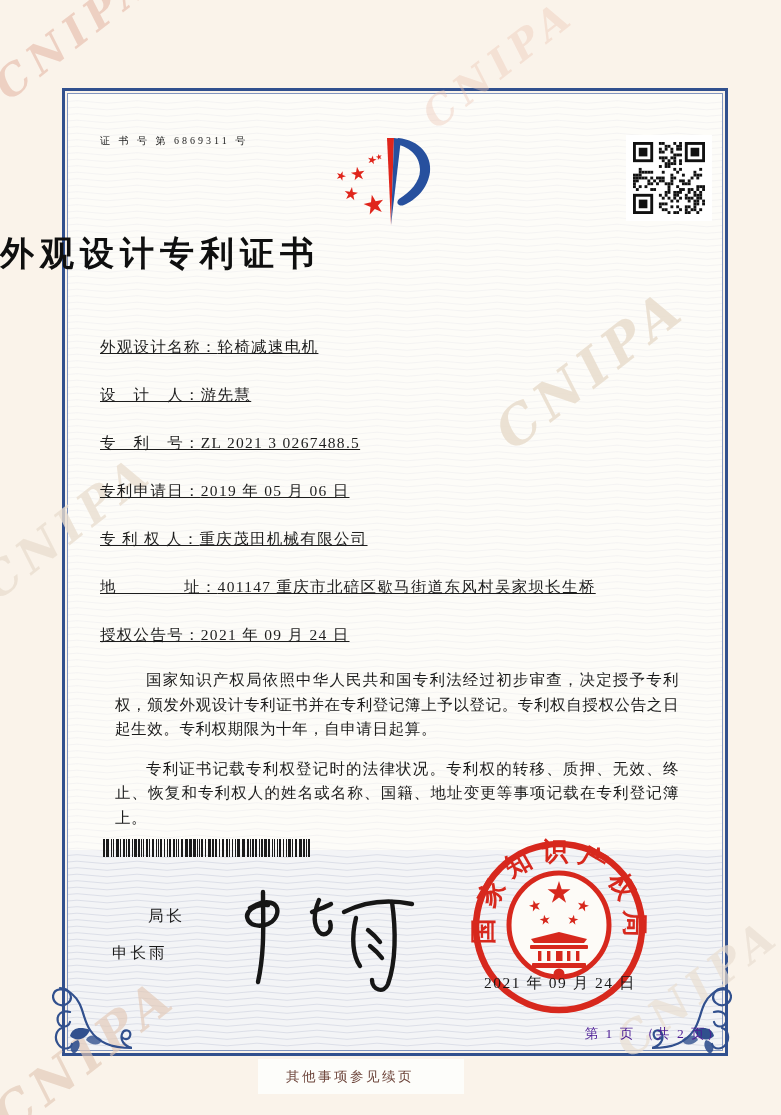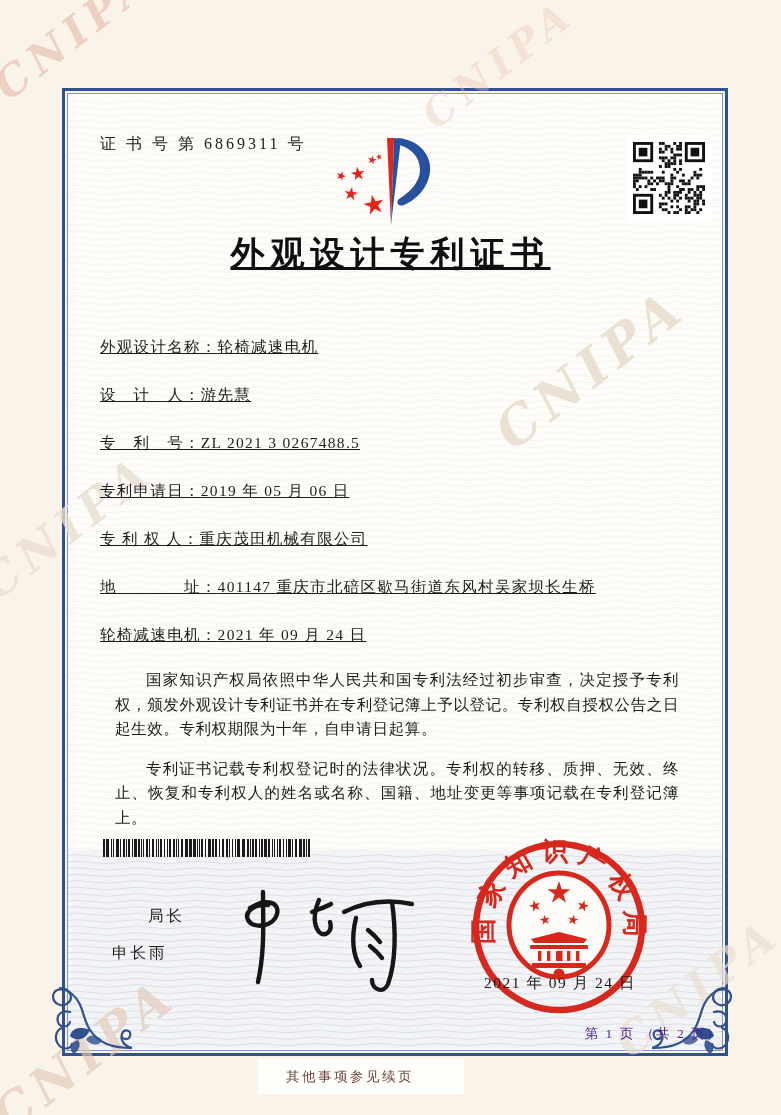--- a/index.html
+++ b/index.html
@@ -9,23 +9,23 @@
   
   .wm{position:absolute;font-style:italic;font-family:"DejaVu Serif",serif;
       letter-spacing:7px;font-weight:bold;transform:rotate(-38deg);
       pointer-events:none;white-space:nowrap;z-index:2;}
   
   .frame{position:absolute;left:62px;top:88px;width:660px;height:962px;
          border:3px solid #31508e;z-index:1;}
   .frame-inner{position:absolute;inset:2px;border:1px solid #8296bf;background:#fdfcf8;}
   #waves{position:absolute;inset:0;width:100%;height:100%;}
   .content{position:absolute;inset:0;z-index:3;}
-  .cert-no{left:100px;top:134px;font-size:16px;letter-spacing:3px;color:#222;}
-  .title{left:0;top:231px;width:781px;text-align:center;font-size:34px;
-         font-weight:600;letter-spacing:6px;color:#0f0f0f;text-decoration:underline;}
+  .cert-no{left:100px;top:134px;font-size:10px;letter-spacing:3px;color:#222;}
+  .title{left:0;top:231px;width:781px;font-size:34px;
+         font-weight:600;letter-spacing:6px;color:#0f0f0f;}
   .field-row{position:absolute;font-size:15.5px;color:#1d1d1d;letter-spacing:1.3px;white-space:nowrap;text-decoration:underline;}
   .paras{left:100px;top:653px;width:594px;font-size:15.5px;line-height:24.5px;
          color:#1c1c1c;text-align:justify;letter-spacing:0.6px;}
   .paras p{margin:15px;text-indent:2em;}
   .sig-label{left:112px;font-size:15.5px;letter-spacing:3px;color:#1a1a1a;
              font-family:"Liberation Sans","DejaVu Sans",sans-serif;}
   .footer{left:62px;top:1025px;width:660px;text-align:right;font-size:13.5px;
           letter-spacing:2px;color:#4c1d95;}
   .note-patch{left:258px;top:1059px;width:206px;height:35px;background:#fdfdfa;}
   .bottom-note{left:0;top:1068px;width:700px;text-align:center;font-size:13.5px;
@@ -407,21 +407,21 @@
   <div class="field-row" style="left:100px;top:481px;">
     <span>专利申请日：</span><span>2019 年 05 月 06 日</span>
   </div>
   <div class="field-row" style="left:100px;top:529px;">
     <span>专 利 权 人：</span><span>重庆茂田机械有限公司</span>
   </div>
   <div class="field-row" style="left:100px;top:577px;">
     <span>地　　　　址：</span><span>401147 重庆市北碚区歇马街道东风村吴家坝长生桥</span>
   </div>
   <div class="field-row" style="left:100px;top:625px;">
-    <span>轮椅减速电机：</span><span>2021 年 09 月 24 日</span>
+    <span>授权公告号：</span><span>2021 年 09 月 24 日</span>
   </div>
 
   <div class="abs paras">
     <p>国家知识产权局依照中华人民共和国专利法经过初步审查，决定授予专利权，颁发外观设计专利证书并在专利登记簿上予以登记。专利权自授权公告之日起生效。专利权期限为十年，自申请日起算。</p>
     <p>专利证书记载专利权登记时的法律状况。专利权的转移、质押、无效、终止、恢复和专利权人的姓名或名称、国籍、地址变更等事项记载在专利登记簿上。</p>
   </div>
 
   <svg id="barcode" class="abs" style="left:103px;top:839px;" width="211" height="18" viewBox="0 0 211 18">
       <rect x="0" y="0" width="2" height="18" fill="#1b1b1b"></rect>
       <rect x="3" y="0" width="3" height="18" fill="#1b1b1b"></rect>

